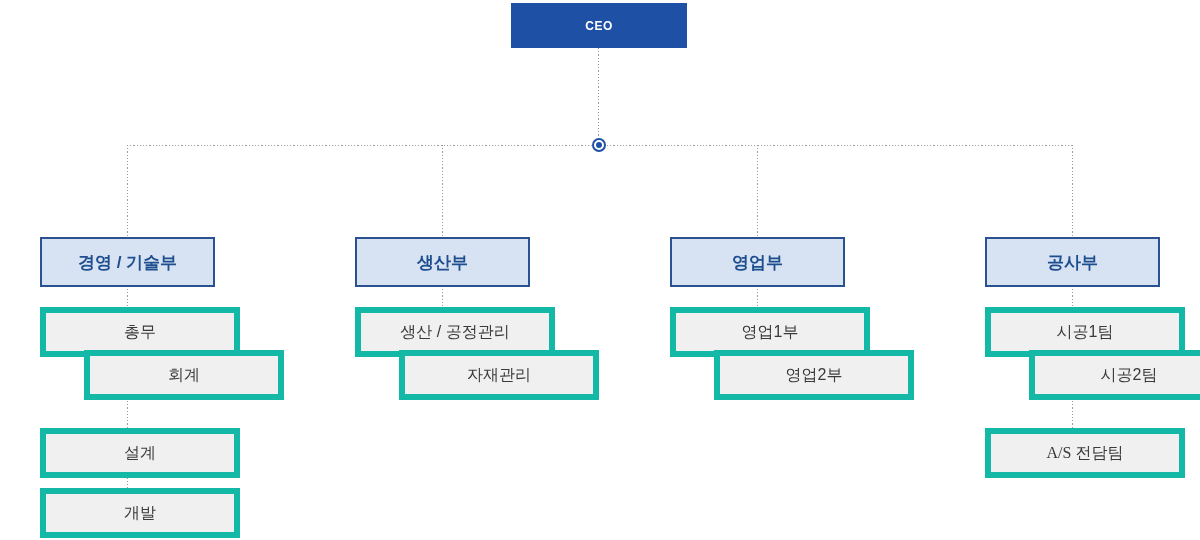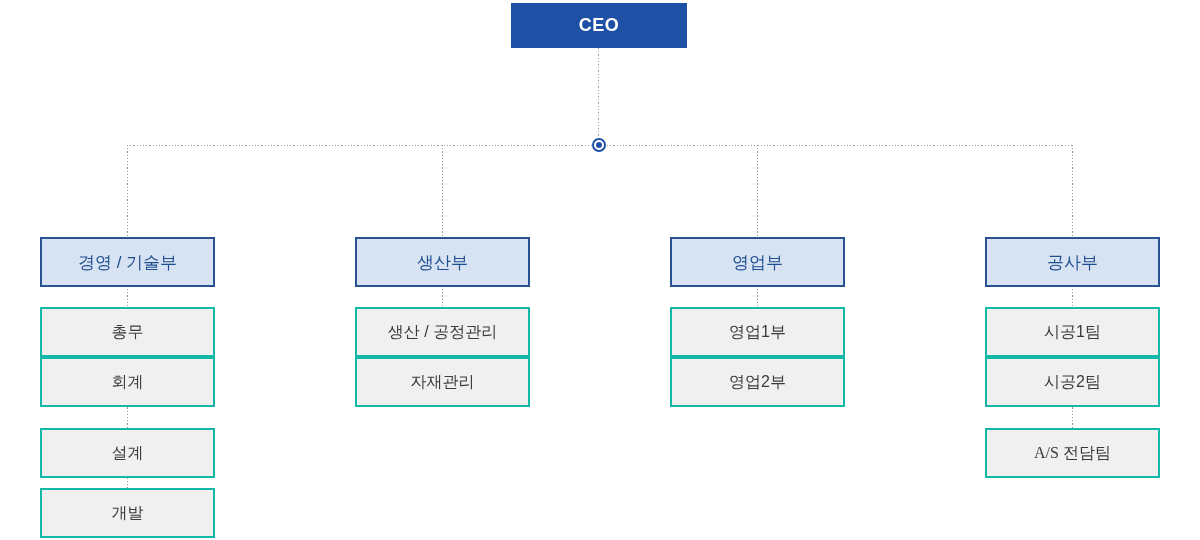--- a/index.html
+++ b/index.html
@@ -30,21 +30,21 @@
       to right, #9a9a9a 0, #9a9a9a 1.2px, transparent 1.2px, transparent 3.2px);
     z-index: 0;
   }
   
   .ceo-box {
     position: absolute;
     left: 511px; top: 3px;
     width: 176px; height: 45px;
     background: #1E50A5;
     color: #ffffff;
-    font-size: 18px;
+    font-size: 12px;
     font-weight: 700;
     display: flex; align-items: center; justify-content: center;
     z-index: 2;
     letter-spacing: 0.5px;
   }
   
   .junction {
     position: absolute;
     left: 592px; top: 138px;
     width: 14px; height: 14px;
@@ -69,38 +69,38 @@
   }
   .dept-box {
     position: absolute;
     top: 0; left: 0;
     width: 175px; height: 50px;
     box-sizing: border-box;
     background: #D7E3F2;
     border: 2px solid #2A5291;
     color: #1F4E8F;
     font-size: 17px;
-    font-weight: 400;
+    font-weight: 700;
     display: flex; align-items: center; justify-content: center;
     z-index: 1;
   }
   .unit-box {
     position: absolute;
     left: 0;
-    width: 175px; height: 50px;
+    width: 200px; height: 50px;
     box-sizing: border-box;
     background: #F0F0F0;
-    border: 2px solid #14b8a6;
+    border: 6px solid #14b8a6;
     color: #3A3A3A;
     font-size: 16px;
     display: flex; align-items: center; justify-content: center;
     z-index: 1;
   }
   .unit-row-0 { top: 70px; }
-  .unit-row-1 { top: 120px; }
+  .unit-row-1 { top: 113px; margin-left: 44px; }
   .unit-row-2 { top: 191px; font-family: Liberation Serif, serif; }
   .unit-row-3 { top: 251px; text-align: center; }
 
   .col-0 { left: 40px; }
   .col-1 { left: 355px; }
   .col-2 { left: 670px; }
   .col-3 { left: 985px; }
 </style>
 </head>
 <body>

